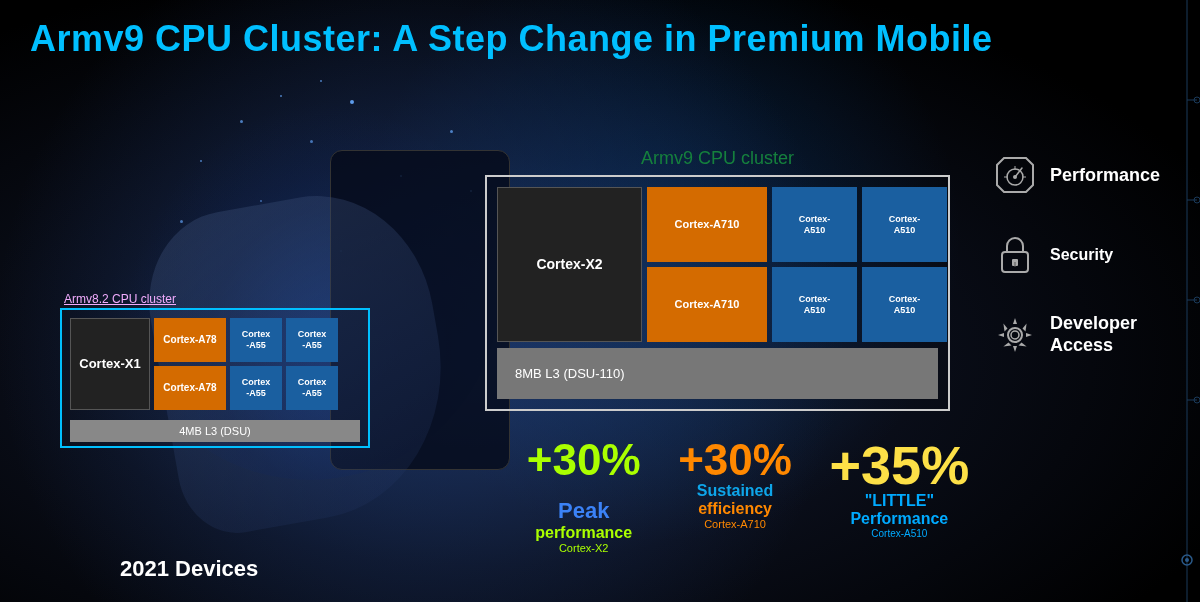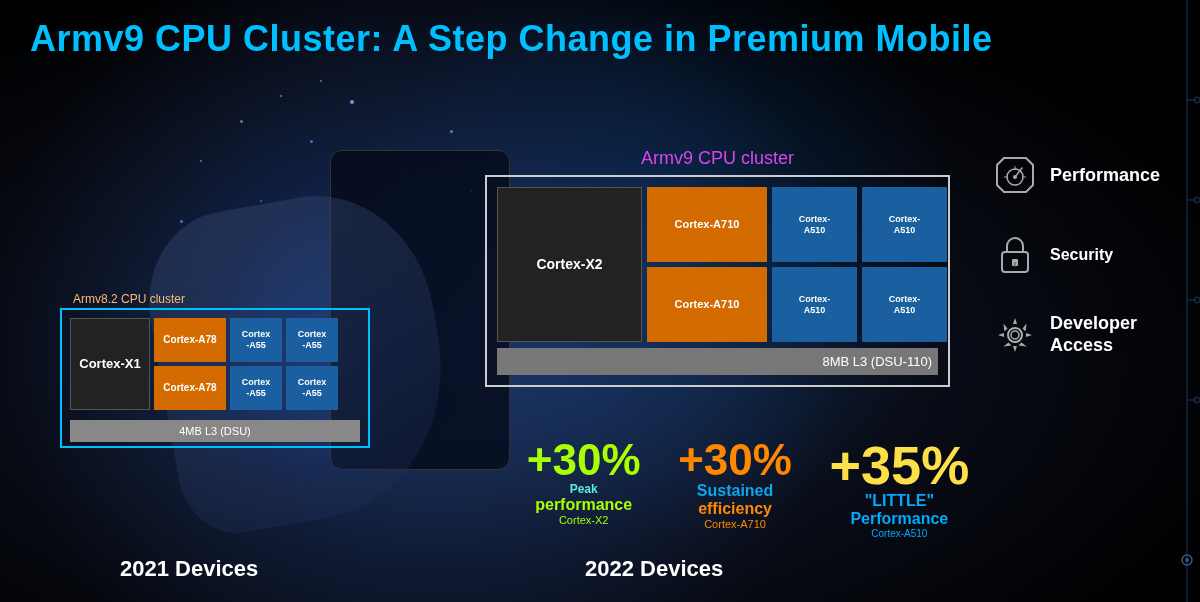--- a/index.html
+++ b/index.html
@@ -95,24 +95,25 @@
     .feature-icon {
       width: 50px;
       height: 50px;
       margin-right: 10px;
       flex-shrink: 0;
     }
 
     .v8-label-text {
       position: absolute;
       top: 292px;
-      left: 73px;
-      color: #fdba74;
+      left: 64px;
+      color: #f0abfc;
       font-size: 12px;
       z-index: 10;
+      text-decoration: underline;
     }
 
     .cluster-v8-box {
       position: absolute;
       top: 308px;
       left: 60px;
       width: 310px;
       border: 2px solid #00bfff;
       padding: 8px 8px 4px 8px;
       z-index: 10;
@@ -151,41 +152,41 @@
 
     
     .cluster-v9-box {
       position: absolute;
       top: 148px;
       left: 485px;
       width: 465px;
       z-index: 10;
     }
     .v9-title {
-      color: #d946ef;
+      color: #15803d;
       font-size: 18px;
       text-align: center;
       margin-bottom: 6px;
     }
     .v9-border {
       border: 2px solid #ccc;
       padding: 10px;
     }
     .v9-grid {
       display: grid;
       grid-template-columns: 145px 120px 85px 85px;
       grid-template-rows: 75px 75px;
       gap: 5px;
     }
     .v9-l3 {
       background: #777;
       color: #fff;
       font-size: 13px;
-      text-align: right;
-      padding: 6px;
+      text-align: left;
+      padding: 18px;
       margin-top: 6px;
     }
   </style>
 </head>
 <body>
 
 <div class="bg-overlay"></div>
 <div class="bg-tech"></div>
 
 <div class="sparkles">
@@ -257,42 +258,41 @@
         <div class="cell cell-blue" style="grid-row:2;grid-column:4;font-size:9px;">Cortex-<br>A510</div>
       </div>
       <div class="v9-l3">8MB L3 (DSU-110)</div>
     </div>
   </div>
 
   <div style="position:absolute;top:438px;left:508px;width:480px;display:flex;justify-content:space-around;text-align:center;z-index:10;">
 
     <div>
       <div style="font-size:44px;font-weight:bold;color:#aaff00;line-height:1;">+30%</div>
-      <div style="font-size:12px;font-weight:bold;color:#5eead4;">Peak</div>
+      <div style="font-size:22px;font-weight:bold;color:#3b82f6;margin-top:16px;">Peak</div>
       <div style="font-size:16px;font-weight:bold;color:#aaff00;">performance</div>
       <div style="font-size:11px;color:#aaff00;">Cortex-X2</div>
     </div>
 
     <div>
       <div style="font-size:44px;font-weight:bold;color:#ff8800;line-height:1;">+30%</div>
       <div style="font-size:16px;font-weight:bold;color:#0ea5e9;">Sustained</div>
       <div style="font-size:16px;font-weight:bold;color:#ff8800;">efficiency</div>
       <div style="font-size:11px;color:#ff8800;">Cortex-A710</div>
     </div>
 
     <div>
       <div style="font-size:54px;font-weight:bold;color:#fde047;line-height:1;">+35%</div>
       <div style="font-size:16px;font-weight:bold;color:#00aaff;">"LITTLE"</div>
       <div style="font-size:16px;font-weight:bold;color:#00aaff;">Performance</div>
       <div style="font-size:10px;color:#00aaff;">Cortex-A510</div>
     </div>
   </div>
 
   <div class="year-label year-2021">2021 Devices</div>
-  <div class="year-label year-2022">2022 Devices</div>
 
   <div class="right-panel">
 
     <div class="feature-item">
       <svg class="feature-icon" viewBox="0 0 50 50">
         <polygon points="25,8 36,8 43,15 43,35 36,42 14,42 7,35 7,15 14,8" fill="none" stroke="#aaa" stroke-width="2"></polygon>
         <circle cx="25" cy="27" r="8" fill="none" stroke="#aaa" stroke-width="1.5"></circle>
         <line x1="25" y1="27" x2="32" y2="18" stroke="#aaa" stroke-width="1.5" stroke-linecap="round"></line>
         <circle cx="25" cy="27" r="2" fill="#aaa"></circle>
         <line x1="14" y1="27" x2="18" y2="27" stroke="#aaa" stroke-width="1"></line>

